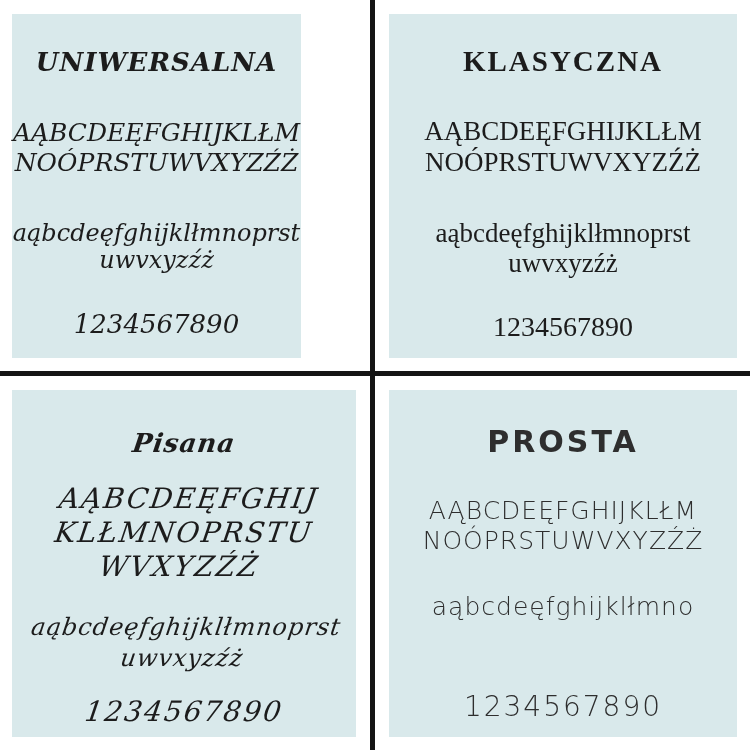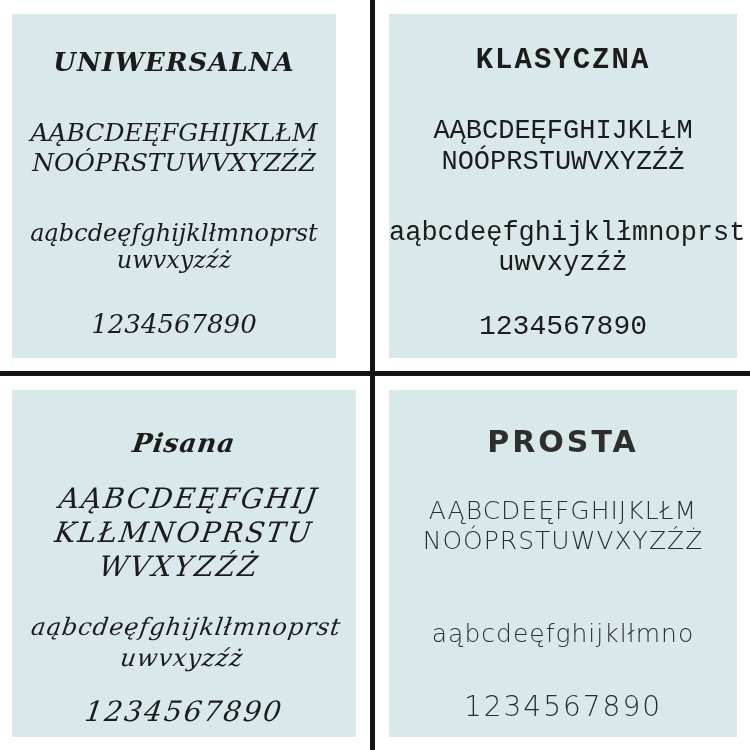--- a/index.html
+++ b/index.html
@@ -19,54 +19,54 @@
   }
   .divider{position:absolute;background:var(--divider);}
   .divider.vertical{left:370px;top:0;width:5px;height:750px;}
   .divider.horizontal{left:0;top:371px;width:750px;height:5px;}
 
   .panel{
     position:absolute;
     background:var(--panel);
     text-align:center;
   }
-  .panel-tl{left:12px;top:14px;width:324px;height:344px;}
+  .panel-tl{left:12px;top:14px;width:289px;height:344px;}
   .panel-tr{left:389px;top:14px;width:348px;height:344px;}
   .panel-bl{left:12px;top:390px;width:344px;height:347px;}
   .panel-br{left:389px;top:390px;width:348px;height:347px;}
 
   .block{position:absolute;left:0;right:0;}
 
   
   .q-uniwersalna{font-family:"DejaVu Serif", serif;font-style:italic;}
   .q-uniwersalna .title{top:35px;font-size:26px;font-weight:700;letter-spacing:1px;line-height:26px;}
   .q-uniwersalna .upper{top:104px;font-size:25px;line-height:30px;}
   .q-uniwersalna .lower{top:206px;font-size:24px;line-height:27px;}
   .q-uniwersalna .numbers{top:296px;font-size:26px;line-height:28px;}
 
   
-  .q-klasyczna{font-family:Liberation Mono, monospace;text-align:center;}
+  .q-klasyczna{font-family:Liberation Serif, serif;text-align:center;}
   .q-klasyczna .title{top:32px;font-size:29px;font-weight:700;letter-spacing:2px;line-height:30px;}
   .q-klasyczna .upper{top:102px;font-size:27px;line-height:31px;}
   .q-klasyczna .lower{top:204px;font-size:27px;line-height:30px;}
   .q-klasyczna .numbers{top:298px;font-size:28px;line-height:30px;}
 
   
   .q-pisana{font-family:"DejaVu Serif", serif;font-style:italic;}
   .q-pisana .block{transform:skewX(-8deg);}
   .q-pisana .title{top:38px;font-size:26px;font-weight:700;line-height:30px;letter-spacing:1px;}
   .q-pisana .upper{top:92px;font-size:28px;line-height:34px;letter-spacing:2px;}
   .q-pisana .lower{top:222px;font-size:24px;line-height:31px;letter-spacing:1px;}
   .q-pisana .numbers{top:306px;font-size:28px;line-height:32px;letter-spacing:2px;}
 
   
   .q-prosta{font-family:"DejaVu Sans", sans-serif;font-weight:200;color:#2e2e2e;}
   .q-prosta .title{top:36px;font-size:30px;letter-spacing:3px;line-height:32px;}
   .q-prosta .upper{top:106px;font-size:25px;line-height:30px;letter-spacing:1px;}
-  .q-prosta .lower{top:202px;font-size:25px;line-height:30px;letter-spacing:1px;margin-top:27px;}
+  .q-prosta .lower{top:202px;font-size:25px;line-height:30px;letter-spacing:1px;}
   .q-prosta .numbers{top:302px;font-size:28px;line-height:30px;letter-spacing:2px;}
 </style>
 </head>
 <body>
 
 <div class="divider vertical"></div>
 <div class="divider horizontal"></div>
 
 <section class="panel panel-tl q-uniwersalna">
   <h2 class="block title">UNIWERSALNA</h2>

